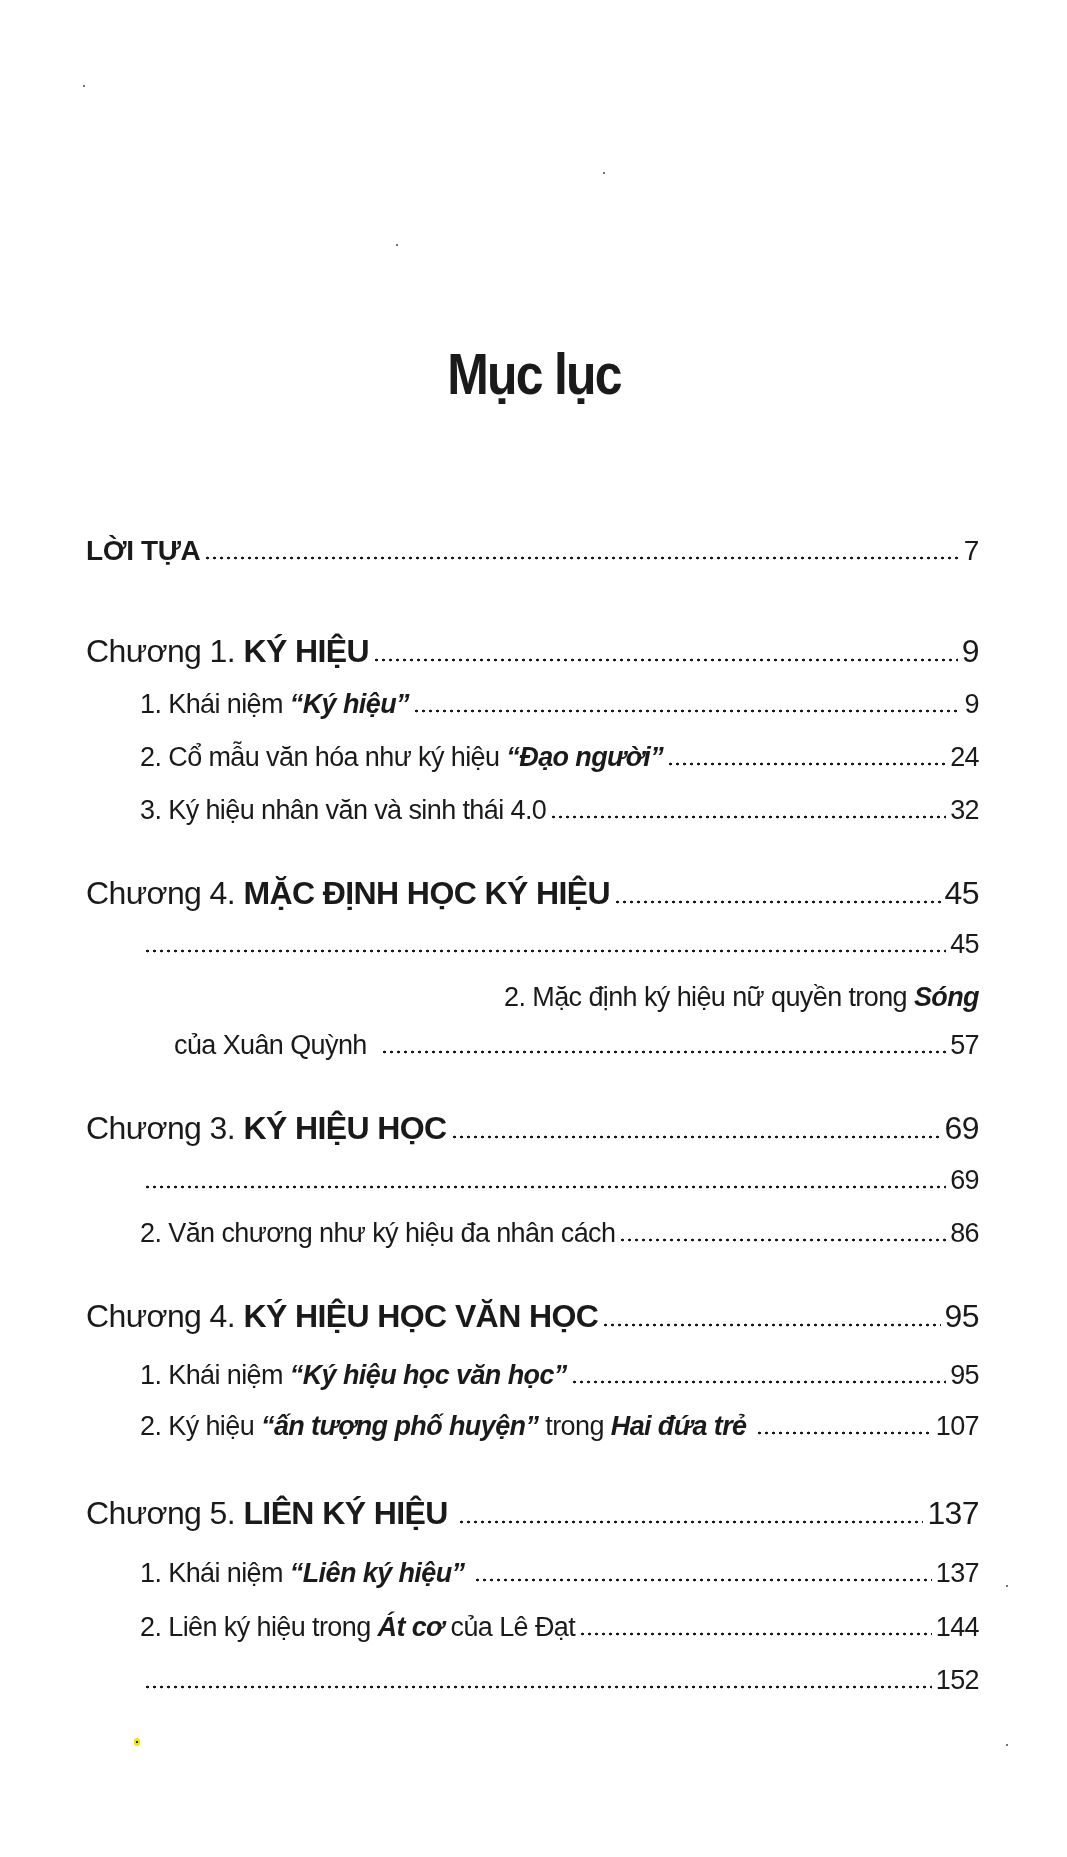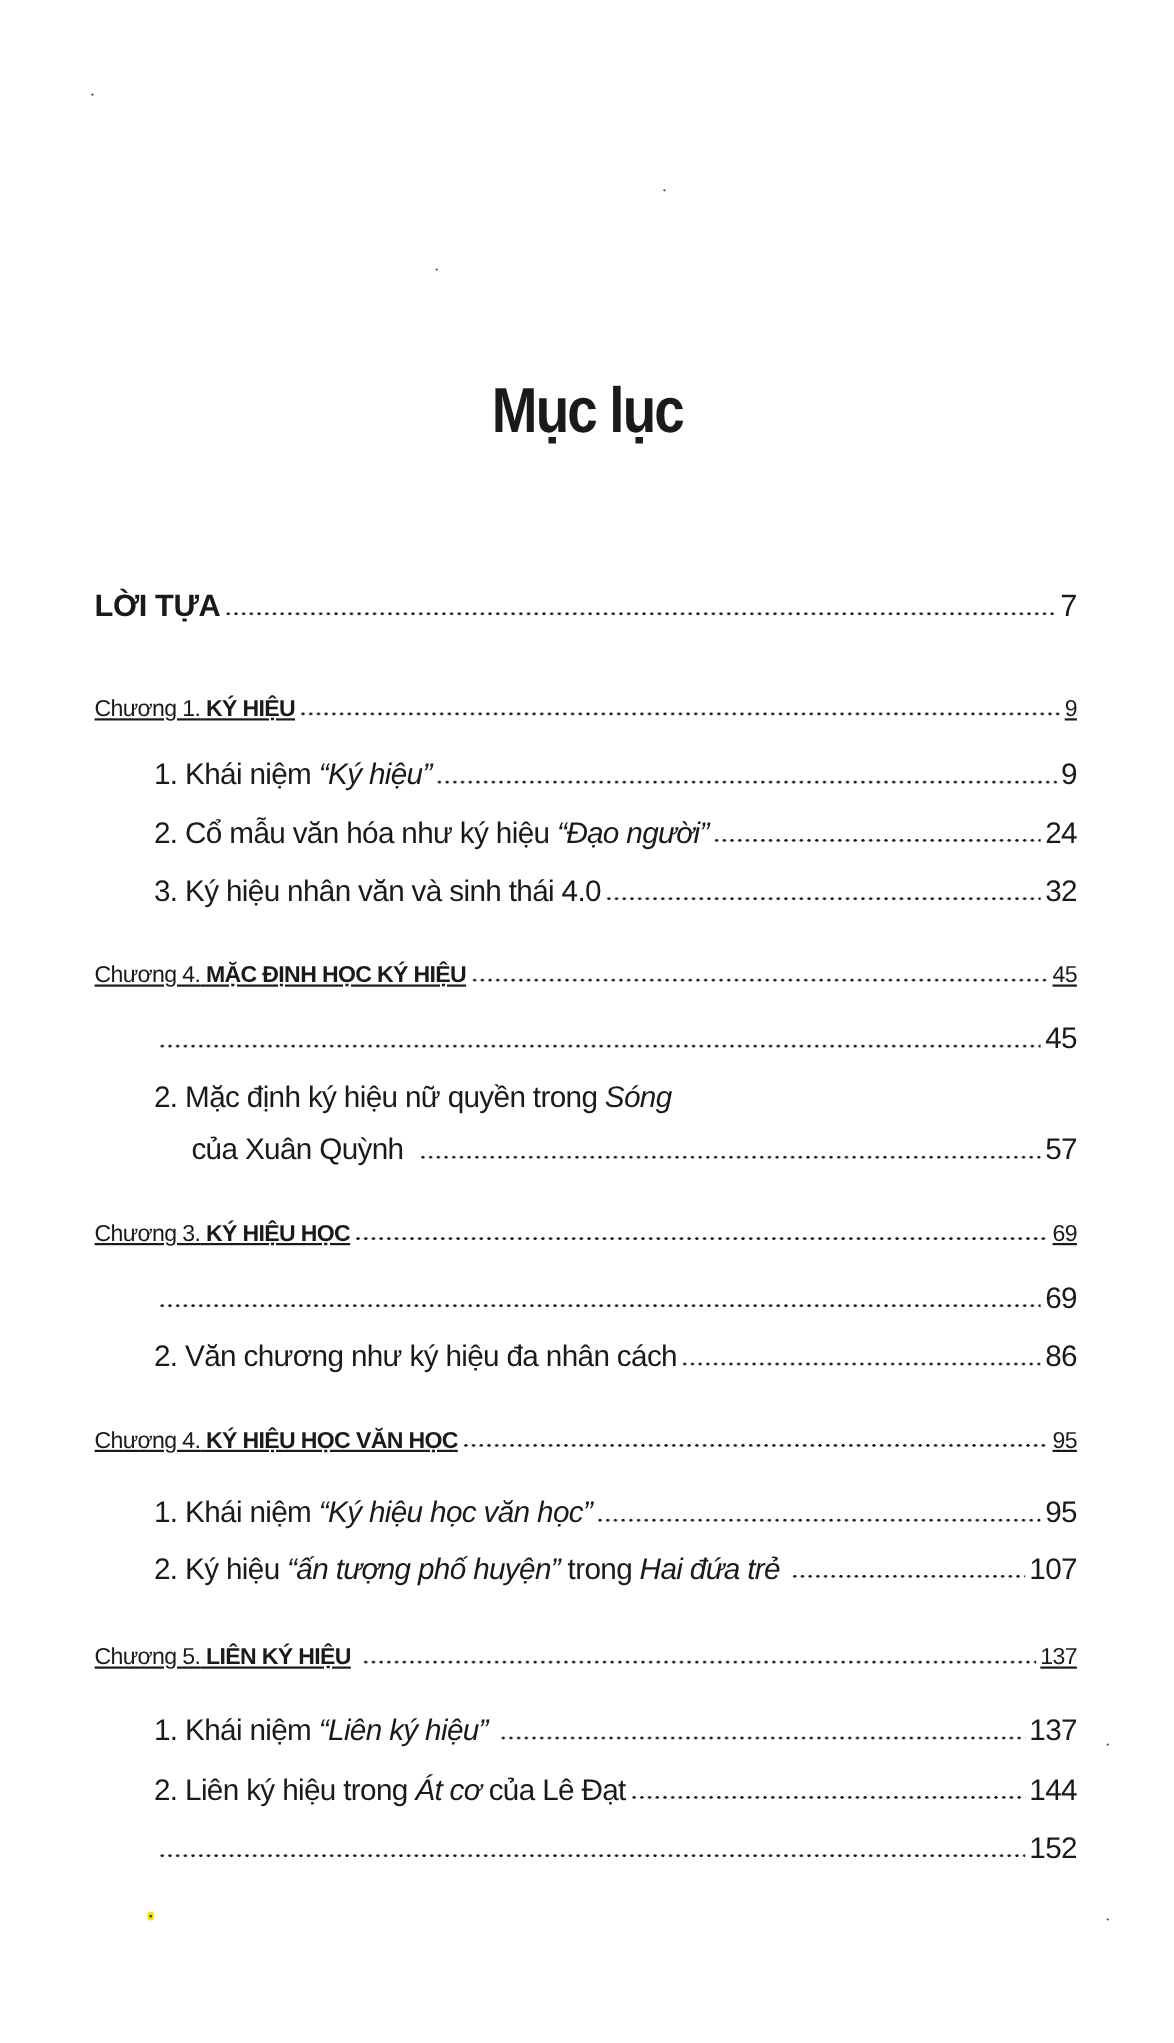--- a/index.html
+++ b/index.html
@@ -10,28 +10,29 @@
   }
   .title {
     position: absolute; left: 0; width: 1067px; top: 340px;
     text-align: center; font-size: 58px; font-weight: bold;
     letter-spacing: -2px; transform: scaleX(0.86); transform-origin: 537px 0;
   }
   .toc { position: absolute; left: 86px; top: 0; width: 893px; }
   .row {
     position: absolute; left: 0; right: 0; display: flex; align-items: baseline;
     white-space: nowrap;
+    justify-content: flex-end;
   }
-  .row.chapter { font-size: 21px; letter-spacing: -0.6px; text-decoration: underline; }
+  .row.chapter { font-size: 32px; letter-spacing: -0.6px; }
   .row.item { font-size: 27px; left: 54px; letter-spacing: -0.6px; }
   .row.cont { font-size: 27px; left: 88px; letter-spacing: -0.6px; }
   .row.preface { font-size: 28px; font-weight: bold; letter-spacing: -0.4px; }
   .label { flex: 0 0 auto; }
   .label b { font-weight: bold; }
-  .label i { font-style: italic; }
+  .label i { font-style: italic; font-weight: bold; }
   .leader {
     flex: 1 1 auto; margin: 0 4px 0 4px; height: 4px; align-self: baseline;
     background-image: radial-gradient(circle, #1a1a1a 1.3px, transparent 1.6px);
     background-size: 7px 4px; background-repeat: repeat-x; position: relative; top: 0px;
   }
   .page { flex: 0 0 auto; }
   .speck { position: absolute; width: 2px; height: 2px; background: #444; border-radius: 1px; }
   .yellow { position: absolute; width: 6px; height: 8px; background: #f2e600; border-radius: 3px; }
   .yellow::after { content: ""; position: absolute; left: 2px; top: 3px; width: 2px; height: 2px; background: #222; }
 </style>

